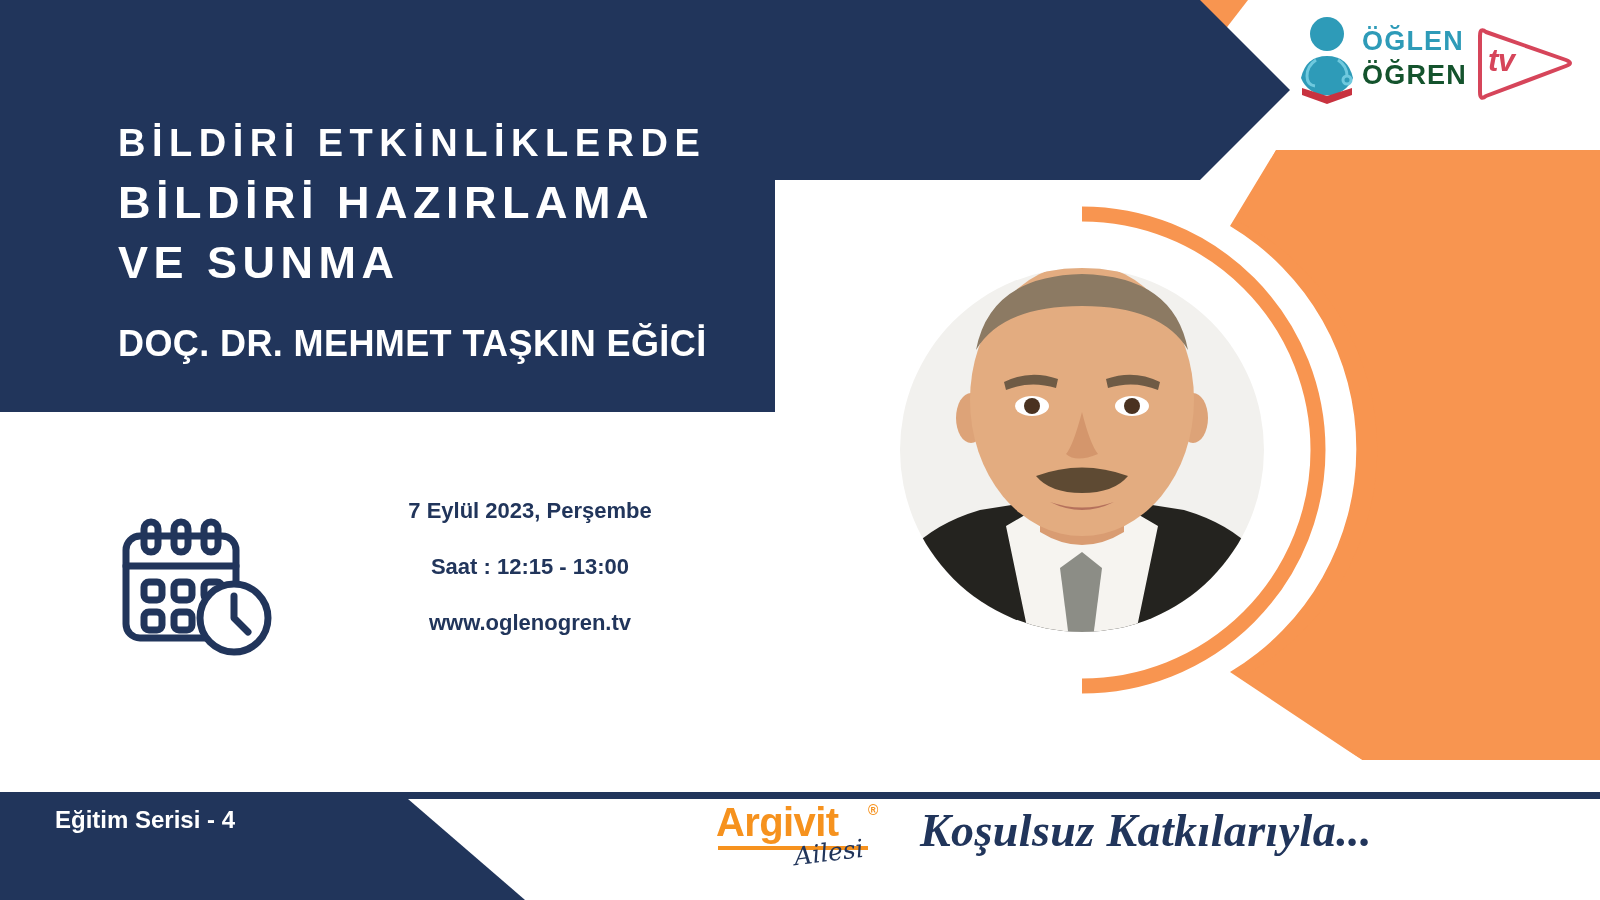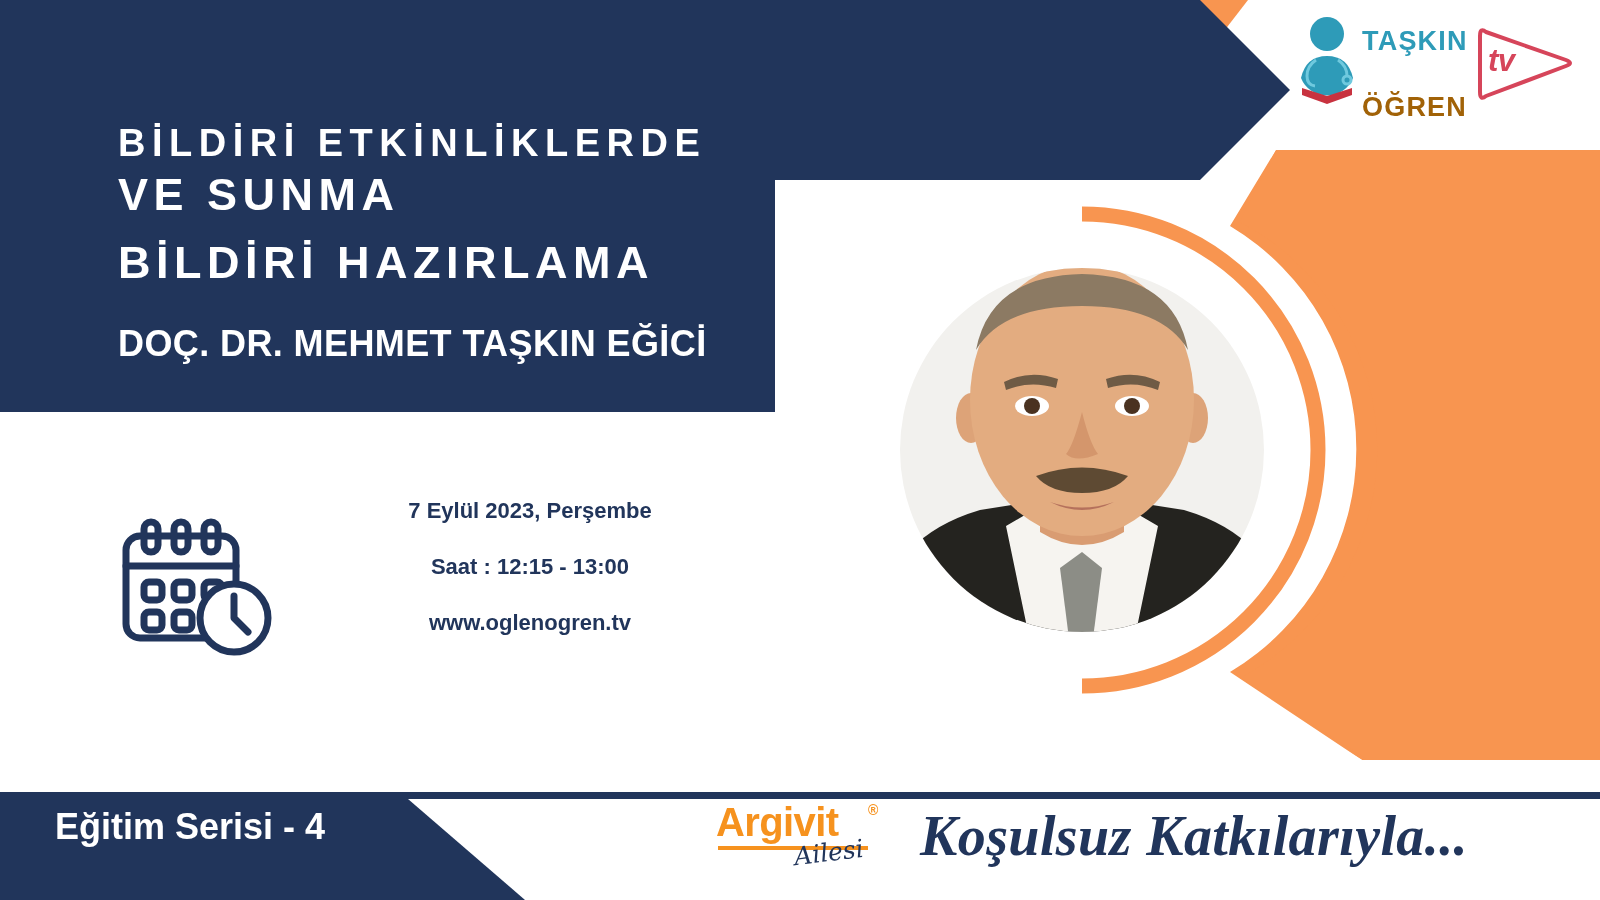--- a/index.html
+++ b/index.html
@@ -42,30 +42,30 @@
 
   #cal-icon{position:absolute;left:118px;top:518px;width:160px;height:140px;}
 
   
   #logo{position:absolute;left:1296px;top:8px;width:290px;height:110px;}
   #logo-oglen,#logo-ogren{
     position:absolute;font-size:27px;font-weight:600;letter-spacing:1.2px;
     white-space:nowrap;
   }
   #logo-oglen{left:66px;top:18px;color:#2E9BB8;}
-  #logo-ogren{left:66px;top:52px;color:#a16207;margin-top:32px;}
+  #logo-ogren{left:66px;top:52px;color:#14532d;}
   #logo-tv{
     position:absolute;left:192px;top:35px;color:#D6455A;
     font-size:31px;font-weight:600;font-style:italic;letter-spacing:-0.5px;text-align:right;
   }
 
   
   #footer-series{
     position:absolute;left:55px;top:806px;
-    color:#ffffff;font-size:36px;font-weight:700;white-space:nowrap;
+    color:#ffffff;font-size:24px;font-weight:700;white-space:nowrap;
   }
   #argivit{
     position:absolute;left:716px;top:800px;width:180px;height:78px;
   }
   #argivit-word{
     position:absolute;left:0;top:0;color:#F6921E;
     font-size:40px;font-weight:700;letter-spacing:-0.6px;white-space:nowrap;
   }
   #argivit-reg{
     position:absolute;left:152px;top:2px;color:#F6921E;font-size:14px;font-weight:700;
@@ -74,21 +74,21 @@
     position:absolute;left:2px;top:46px;width:150px;height:4px;background:#F6921E;
   }
   #argivit-ailesi{
     position:absolute;left:78px;top:38px;color:#21355B;
     font-size:25px;font-style:italic;font-family:"DejaVu Serif",serif;
     transform:rotate(-7deg);white-space:nowrap;
   }
   #slogan{
     position:absolute;left:920px;top:804px;color:#21355B;
     font-family:"Liberation Serif",serif;font-style:italic;font-weight:700;
-    font-size:56px;letter-spacing:0.4px;white-space:nowrap;
+    font-size:46px;letter-spacing:0.4px;white-space:nowrap;
   }
 </style>
 </head>
 <body>
 
 <div id="stage">
 
   <svg class="layer" viewBox="0 0 1600 900" width="1600" height="900">
     <defs>
       <clipPath id="clipPortrait">
@@ -148,22 +148,22 @@
       <path d="M1050 502 q32 11 64 0 q-32 16 -64 0 Z" fill="#B5715C"></path>
     </g>
 
     <rect x="0" y="792" width="1600" height="7" fill="#21355B"></rect>
 
     <polygon points="0,799 408,799 525,900 0,900" fill="#21355B"></polygon>
   </svg>
 
   <div id="title-block">
     <div id="line1">BİLDİRİ ETKİNLİKLERDE</div>
+    <div id="line2">BİLDİRİ HAZIRLAMA</div>
     <div id="line3">VE SUNMA</div>
-    <div id="line2">BİLDİRİ HAZIRLAMA</div>
     <div id="speaker">DOÇ. DR. MEHMET TAŞKIN EĞİCİ</div>
   </div>
 
   <svg id="cal-icon" viewBox="0 0 160 140">
     <g fill="none" stroke="#21355B" stroke-width="7" stroke-linecap="round" stroke-linejoin="round">
       <rect x="8" y="18" width="110" height="102" rx="14"></rect>
       <line x1="8" y1="48" x2="118" y2="48"></line>
       <rect x="26" y="4" width="14" height="30" rx="7"></rect>
       <rect x="56" y="4" width="14" height="30" rx="7"></rect>
       <rect x="86" y="4" width="14" height="30" rx="7"></rect>
@@ -186,21 +186,21 @@
   <div id="logo">
     <svg style="position:absolute;left:0;top:4px;" width="62" height="100" viewBox="0 0 62 100">
       <circle cx="31" cy="22" r="17" fill="#2E9BB8"></circle>
       <path d="M31 44 q-21 0 -26 22 a28 28 0 0 0 52 0 q-5 -22 -26 -22 Z" fill="#2E9BB8"></path>
       <path d="M20 48 q-9 6 -9 16 q0 9 8 10" fill="none" stroke="#6FC9DE" stroke-width="3"></path>
       <path d="M42 48 q9 6 9 16" fill="none" stroke="#6FC9DE" stroke-width="3"></path>
       <circle cx="51" cy="68" r="4" fill="none" stroke="#6FC9DE" stroke-width="3"></circle>
       <path d="M31 84 L6 76 l0 7 l25 9 Z" fill="#C8323F"></path>
       <path d="M31 84 L56 76 l0 7 l-25 9 Z" fill="#C8323F"></path>
     </svg>
-    <div id="logo-oglen">TAŞKIN</div>
+    <div id="logo-oglen">ÖĞLEN</div>
     <div id="logo-ogren">ÖĞREN</div>
     <svg style="position:absolute;left:176px;top:14px;" width="108" height="84" viewBox="0 0 108 84">
       <path d="M14 10 q-6 -5 -6 4 v56 q0 9 6 4 l80 -30 q8 -3 0 -6 Z" fill="none" stroke="#D6455A" stroke-width="4" stroke-linejoin="round"></path>
     </svg>
     <div id="logo-tv">tv</div>
   </div>
 
   <div id="footer-series">Eğitim Serisi - 4</div>
 
   <div id="argivit">

